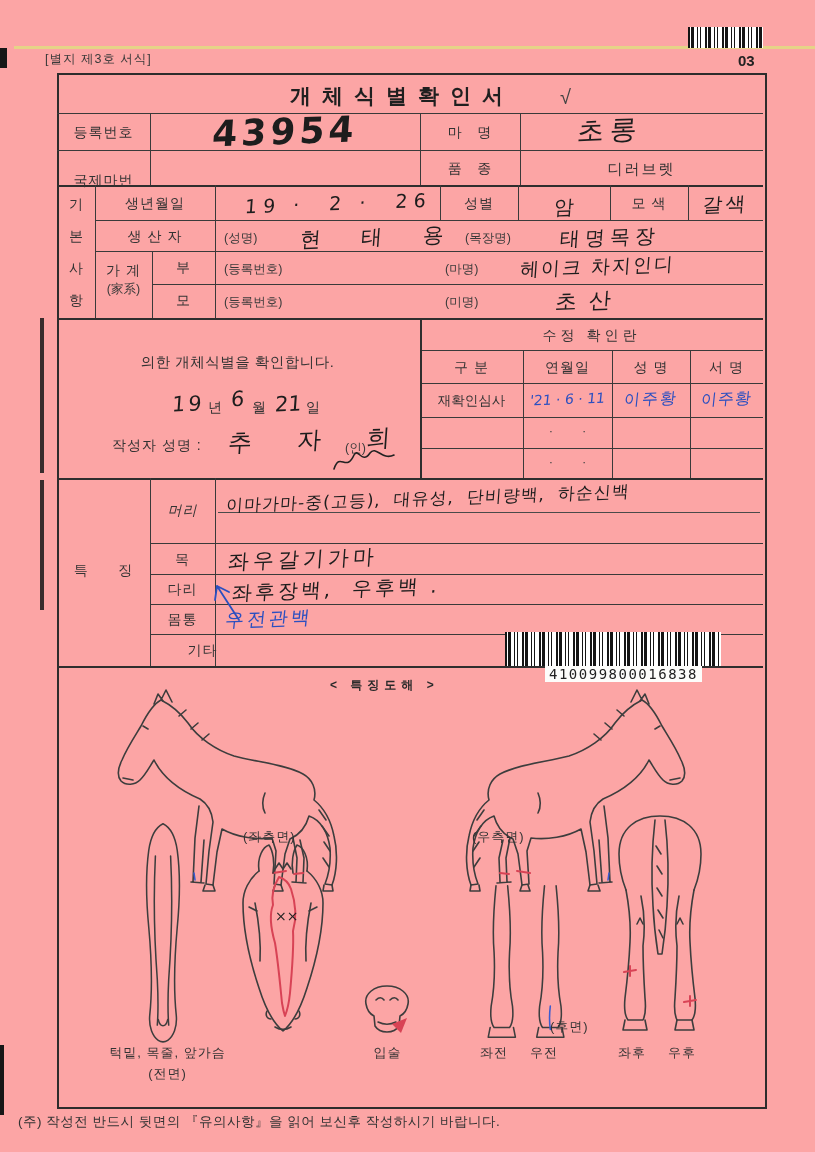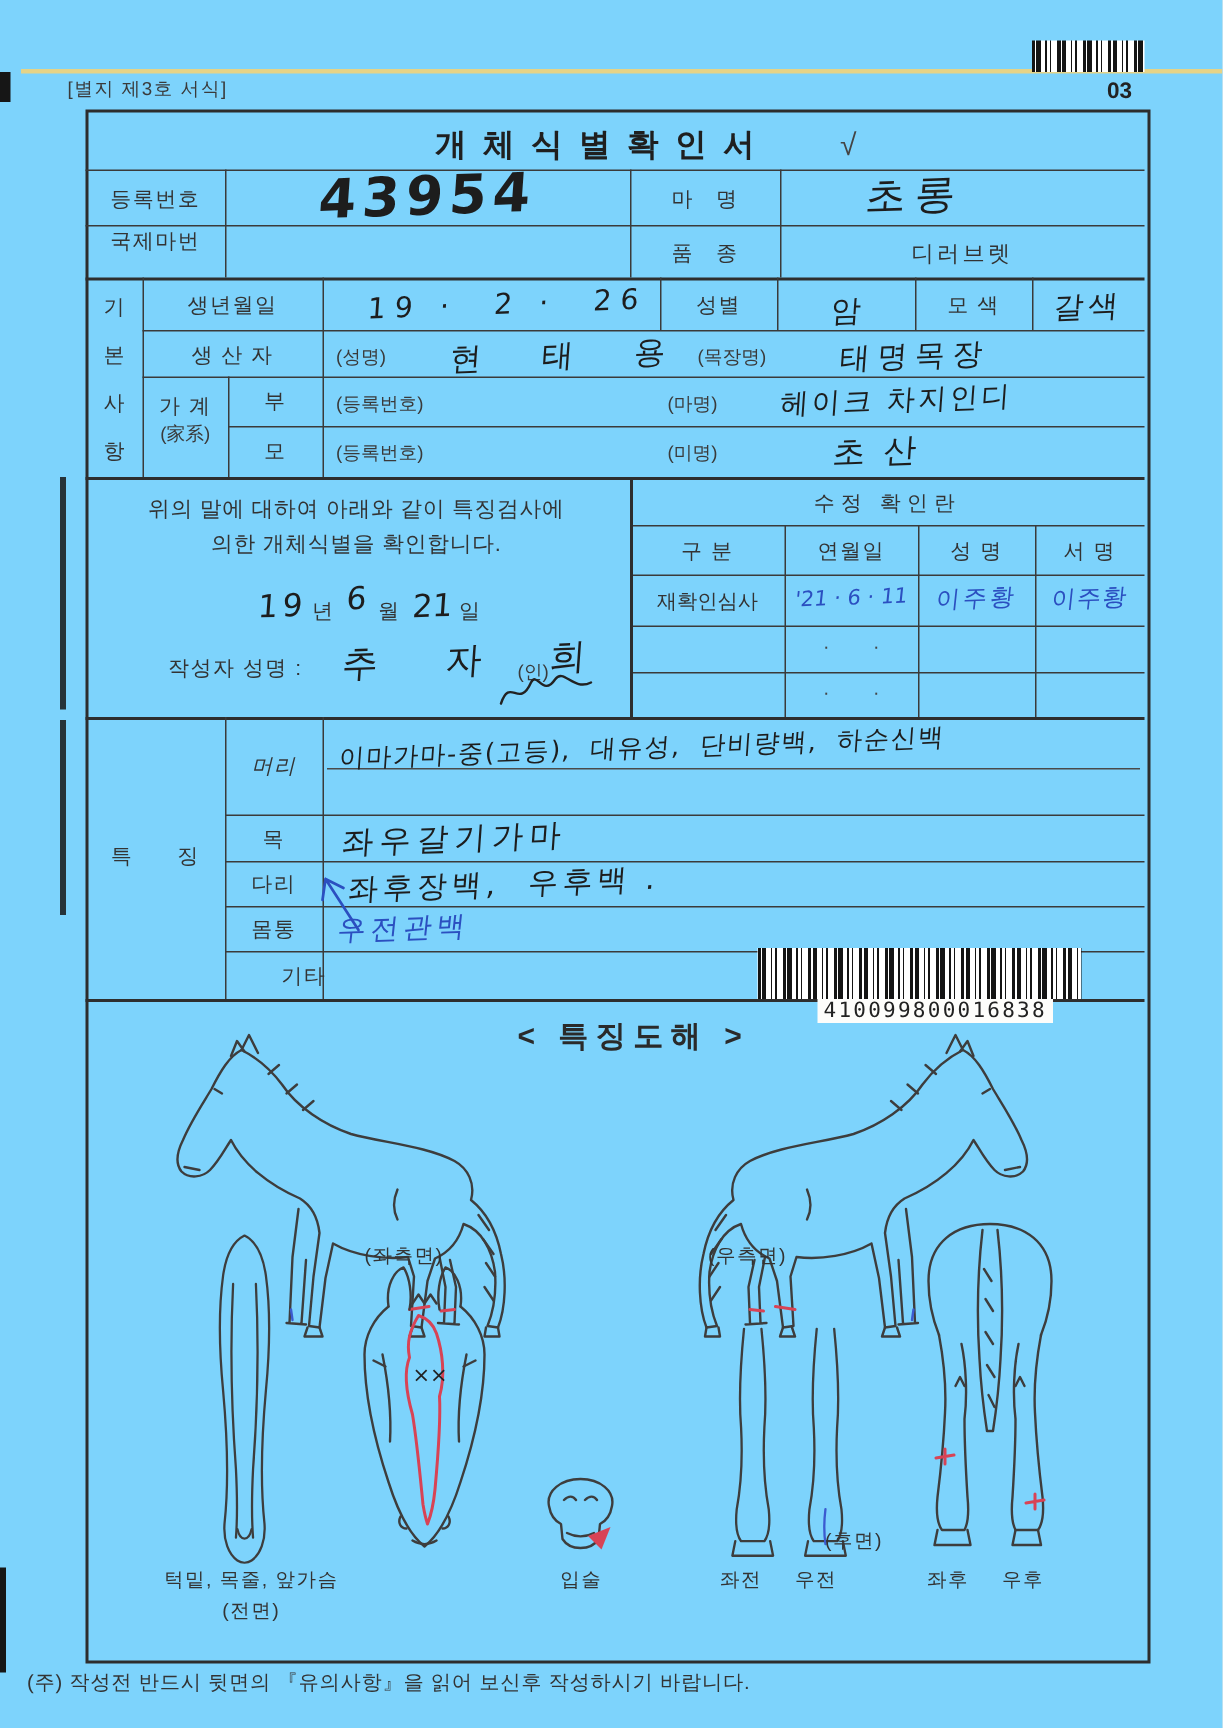--- a/index.html
+++ b/index.html
@@ -1,16 +1,16 @@
 <!DOCTYPE html>
 <html><head>
 <meta charset="utf-8">
 <style>
   html,body{margin:0;padding:0;background:#e9e9e9;}
-  .page{position:relative;width:815px;height:1152px;background:#7dd3fc;overflow:hidden;
+  .page{position:relative;width:815px;height:1152px;background:#fca5a5;overflow:hidden;
         font-family:"Liberation Sans","DejaVu Sans",sans-serif;color:#2b2b2b;}
   .abs{position:absolute;box-sizing:border-box;}
   .txt{position:absolute;white-space:nowrap;}
   .c{text-align:center;}
   .pre{white-space:pre;}
   .lbl{font-size:14px;color:#333;letter-spacing:1px;}
   .sm{font-size:12.5px;color:#3a3a3a;}
   .hl{position:absolute;background:#3a3a3a;height:1px;}
   .vl{position:absolute;background:#3a3a3a;width:1px;}
   .thick{height:2px;background:#2e2e2e;}
@@ -83,21 +83,21 @@
     <div class="vl" style="left:215px;top:478px;height:188px;"></div>
   </div>
 
   <div class="txt title c" style="left:57px;top:82px;width:690px;">개체식별확인서</div>
   <div class="txt" style="left:560px;top:86px;font-size:20px;color:#444;">√</div>
 
   <div class="txt lbl c" style="left:57px;top:124px;width:93px;">등록번호</div>
   <div class="txt hw c" style="left:160px;top:111px;width:250px;font-size:36px;font-weight:bold;letter-spacing:4px;">43954</div>
   <div class="txt lbl c pre" style="left:420px;top:124px;width:100px;">마   명</div>
   <div class="txt hw c" style="left:530px;top:112px;width:160px;font-size:27px;letter-spacing:6px;">초롱</div>
-  <div class="txt lbl c" style="left:57px;top:152px;width:93px;">국제마번</div>
+  <div class="txt lbl c" style="left:57px;top:172px;width:93px;">국제마번</div>
   <div class="txt c" style="left:150px;top:160px;width:270px;"></div>
   <div class="txt lbl c pre" style="left:420px;top:160px;width:100px;">품   종</div>
   <div class="txt c" style="left:520px;top:160px;width:243px;font-size:15px;letter-spacing:2px;color:#333;">디러브렛</div>
 
   <div>
     <div class="txt lbl" style="left:69px;top:196px;">기</div>
     <div class="txt lbl" style="left:69px;top:228px;">본</div>
     <div class="txt lbl" style="left:69px;top:260px;">사</div>
     <div class="txt lbl" style="left:69px;top:292px;">항</div>
   </div>
@@ -120,21 +120,20 @@
   </div>
   <div class="txt lbl c" style="left:152px;top:259px;width:63px;">부</div>
   <div class="txt sm" style="left:224px;top:261px;">(등록번호)</div>
   <div class="txt sm" style="left:445px;top:261px;">(마명)</div>
   <div class="txt hw" style="left:520px;top:254px;font-size:19px;letter-spacing:2px;">헤이크 차지인디</div>
   <div class="txt lbl c" style="left:152px;top:292px;width:63px;">모</div>
   <div class="txt sm" style="left:224px;top:294px;">(등록번호)</div>
   <div class="txt sm" style="left:445px;top:294px;">(미명)</div>
   <div class="txt hw" style="left:555px;top:286px;font-size:22px;letter-spacing:12px;">초산</div>
 
-  <div class="txt c" style="left:60px;top:330px;width:355px;font-size:14.5px;letter-spacing:.5px;color:#333;">위의 말에 대하여 아래와 같이 특징검사에</div>
   <div class="txt c" style="left:60px;top:353px;width:355px;font-size:14.5px;letter-spacing:.5px;color:#333;">의한 개체식별을 확인합니다.</div>
   <div>
     <div class="txt hw" style="left:172px;top:392px;font-size:21px;letter-spacing:3px;">19</div>
     <div class="txt lbl" style="left:208px;top:399px;">년</div>
     <div class="txt hw" style="left:231px;top:387px;font-size:21px;">6</div>
     <div class="txt lbl" style="left:252px;top:399px;">월</div>
     <div class="txt hw" style="left:275px;top:392px;font-size:21px;">21</div>
     <div class="txt lbl" style="left:306px;top:399px;">일</div>
   </div>
   <div class="txt lbl" style="left:112px;top:437px;">작성자 성명 :</div>
@@ -181,21 +180,21 @@
   <div class="txt hw pre" style="left:232px;top:576px;font-size:20px;letter-spacing:3px;">좌후장백,  우후백 .</div>
   <div class="txt hwb" style="left:225px;top:606px;font-size:19px;letter-spacing:3px;">우전관백</div>
   <div class="txt" style="left:225px;top:642px;"></div>
   <svg class="abs" style="left:205px;top:578px;" width="40" height="45" viewBox="0 0 40 45">
     <path d="M34,42 L12,8 M12,8 L10,22 M12,8 L24,14" fill="none" stroke="#2b4fc0" stroke-width="1.8" stroke-linecap="round"></path>
   </svg>
 
   <div class="abs barcode" style="left:505px;top:632px;width:216px;height:34px;"></div>
   <div class="txt bcnum" style="left:545px;top:666px;">410099800016838</div>
 
-  <div class="txt" style="left:330px;top:677px;font-size:20px;font-weight:bold;letter-spacing:5px;color:#2a2a2a;margin-left:15px;">&lt; 특징도해 &gt;</div>
+  <div class="txt" style="left:330px;top:677px;font-size:12px;font-weight:bold;letter-spacing:5px;color:#2a2a2a;">&lt; 특징도해 &gt;</div>
 
   <svg class="abs horse" style="left:95px;top:688px;" width="300" height="225" viewBox="0 0 300 225">
     <defs>
       <g id="sideHorseG">
         <path d="M66,12 C58,16 52,26 46,38 C40,48 32,60 27,72 C23,80 22,88 26,93 C31,98 40,97 45,92 C51,86 55,78 59,72 C67,88 84,102 105,111 C113,116 117,125 118,134 L114,163 L111,196 L118,197 L122,164 L127,141 C141,149 161,152 177,150 L181,163 L179,196 L186,197 L190,166 L195,151 C204,147 211,139 214,128 C226,132 233,145 235,160 C236,174 234,186 230,196 L237,197 C242,184 243,164 239,148 C236,133 229,120 219,112 C222,101 217,91 208,86 C189,76 161,74 139,68 C121,62 103,50 93,35 C87,27 78,18 66,12 Z"></path>
         <path d="M66,12 L71,2 L77,14 M59,16 L63,6 L68,13"></path>
         <path d="M48,38 L53,41 M28,90 L38,92"></path>
         <path d="M84,28 L91,22 M96,41 L103,35 M107,52 L114,46"></path>
         <path d="M104,118 L100,150 L98,194 M106,194 L109,152 M96,194 L109,195"></path>
         <path d="M198,150 L202,170 L201,194 M208,194 L209,170 L205,152 M197,194 L211,195"></path>

